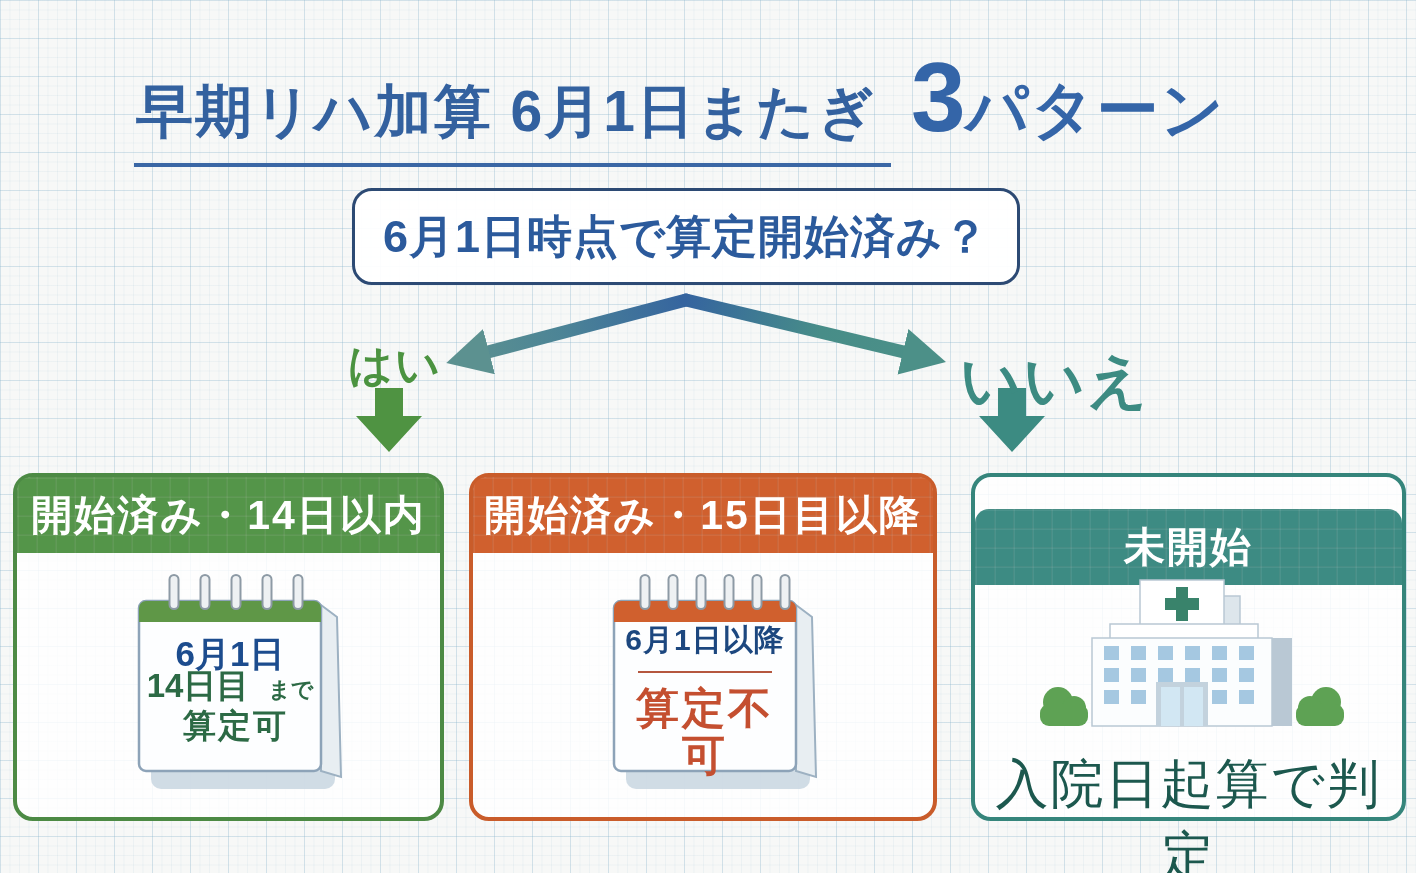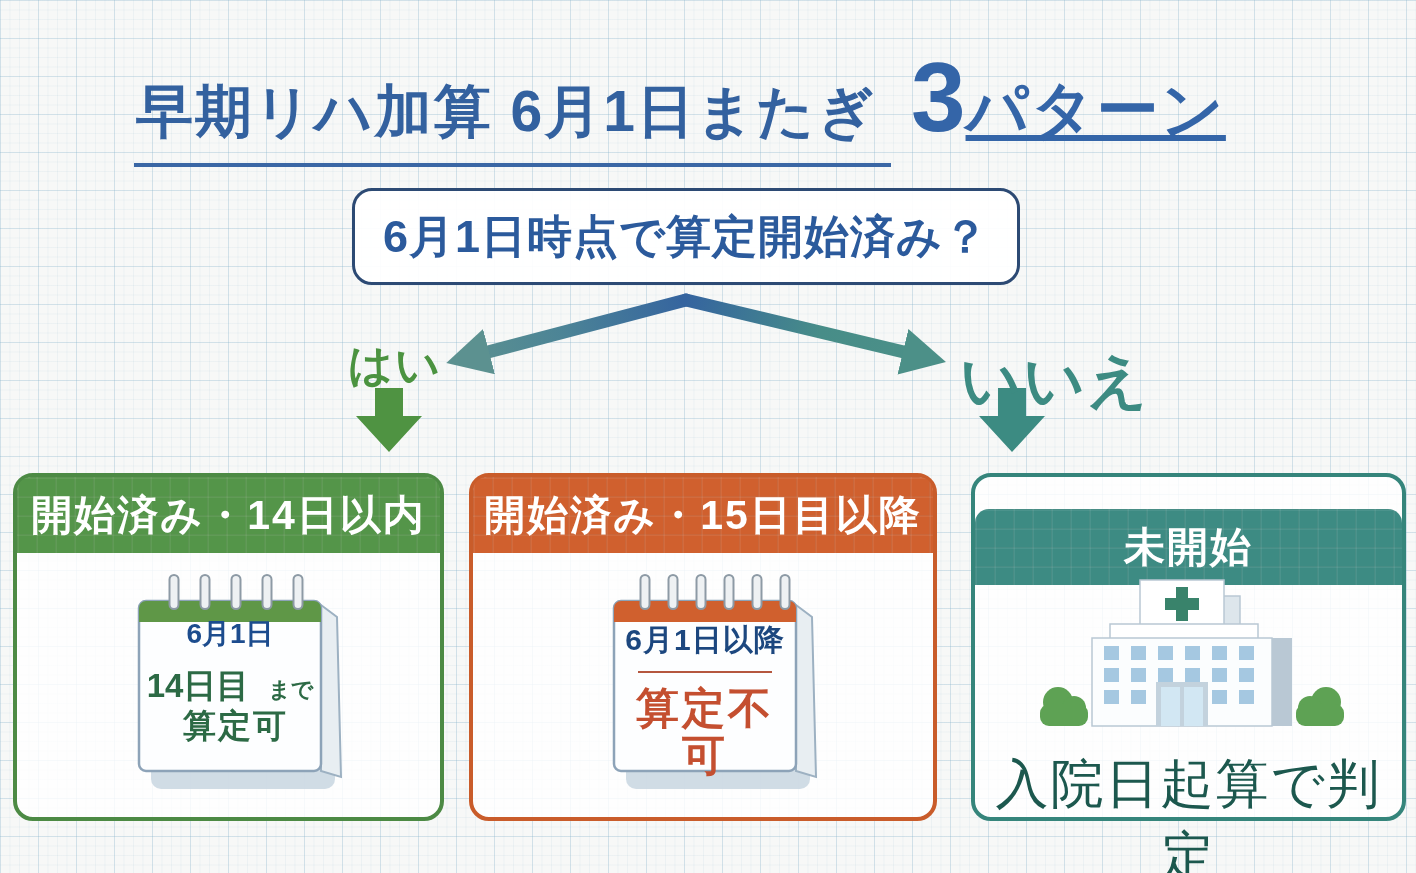--- a/index.html
+++ b/index.html
@@ -24,21 +24,21 @@
   .title-row {
     position:absolute; top:56px; left:0; width:1360px;
     display:flex; justify-content:center; align-items:baseline;
     white-space:nowrap;
   }
   .title-underlined {
     font-size:57px; font-weight:800; color:#33619f; letter-spacing:2px;
     border-bottom:4px solid #3a67a5; padding:0 14px 12px 2px;
   }
   .title-big { font-size:98px; font-weight:800; color:#3465a8; margin-left:20px; line-height:.85; }
-  .title-suffix { font-size:62px; font-weight:800; color:#3465a8; letter-spacing:2px;text-decoration:underline; }
+  .title-suffix { font-size:62px; font-weight:800; color:#3465a8; letter-spacing:2px; }
 
   
   .question-box {
     position:absolute; left:352px; top:188px; width:668px; height:97px;
     background:rgba(255,255,255,0.93);
     border:3.5px solid #2c4a74; border-radius:20px;
     display:flex; align-items:center; justify-content:center;
   }
   .question-text { font-size:45px; font-weight:800; color:#2b5a9c; letter-spacing:1px; }
 
@@ -71,21 +71,21 @@
   .card-1 .card-header { background-color:#549549; }
   .card-2 .card-header { background-color:#d0602e; }
   .card-3 .card-header { background-color:#3d8b83;margin-top:32px; }
 
   
   .calendar-wrap { position:absolute; width:220px; height:230px; }
   .card-1 .calendar-wrap { left:108px; top:90px; }
   .card-2 .calendar-wrap { left:127px; top:90px; }
   .calendar-wrap svg { position:absolute; left:0; top:0; }
   .cal-text { position:absolute; left:14px; width:182px; text-align:center; line-height:1.1; }
-  .cal-date   { top:52px;  font-size:28px; font-weight:800; color:#1c4c8e; }
+  .cal-date   { top:68px;  font-size:35px; font-weight:800; color:#1c4c8e; }
   .cal-date-2 { top:56px;  font-size:30px; font-weight:700; color:#1c477f; letter-spacing:1px; }
   .cal-line1  { top:101px; font-size:33px; font-weight:800; color:#2c6a45; }
   .cal-line1 .small { font-size:22px; font-weight:800;margin-left:19px; }
   .cal-line2  { top:141px; font-size:33px; font-weight:800; color:#2c6a45; letter-spacing:2px;padding-left:11px; }
   .cal-divider { position:absolute; left:38px; top:104px; width:134px; border-top:2.5px solid #b5573f; }
   .cal-verdict { top:118px; font-size:43px; font-weight:800; color:#c44f30; letter-spacing:3px; }
 
   
   .hospital-wrap { position:absolute; left:57px; top:97px; width:320px; height:160px; }
   .card-note {

